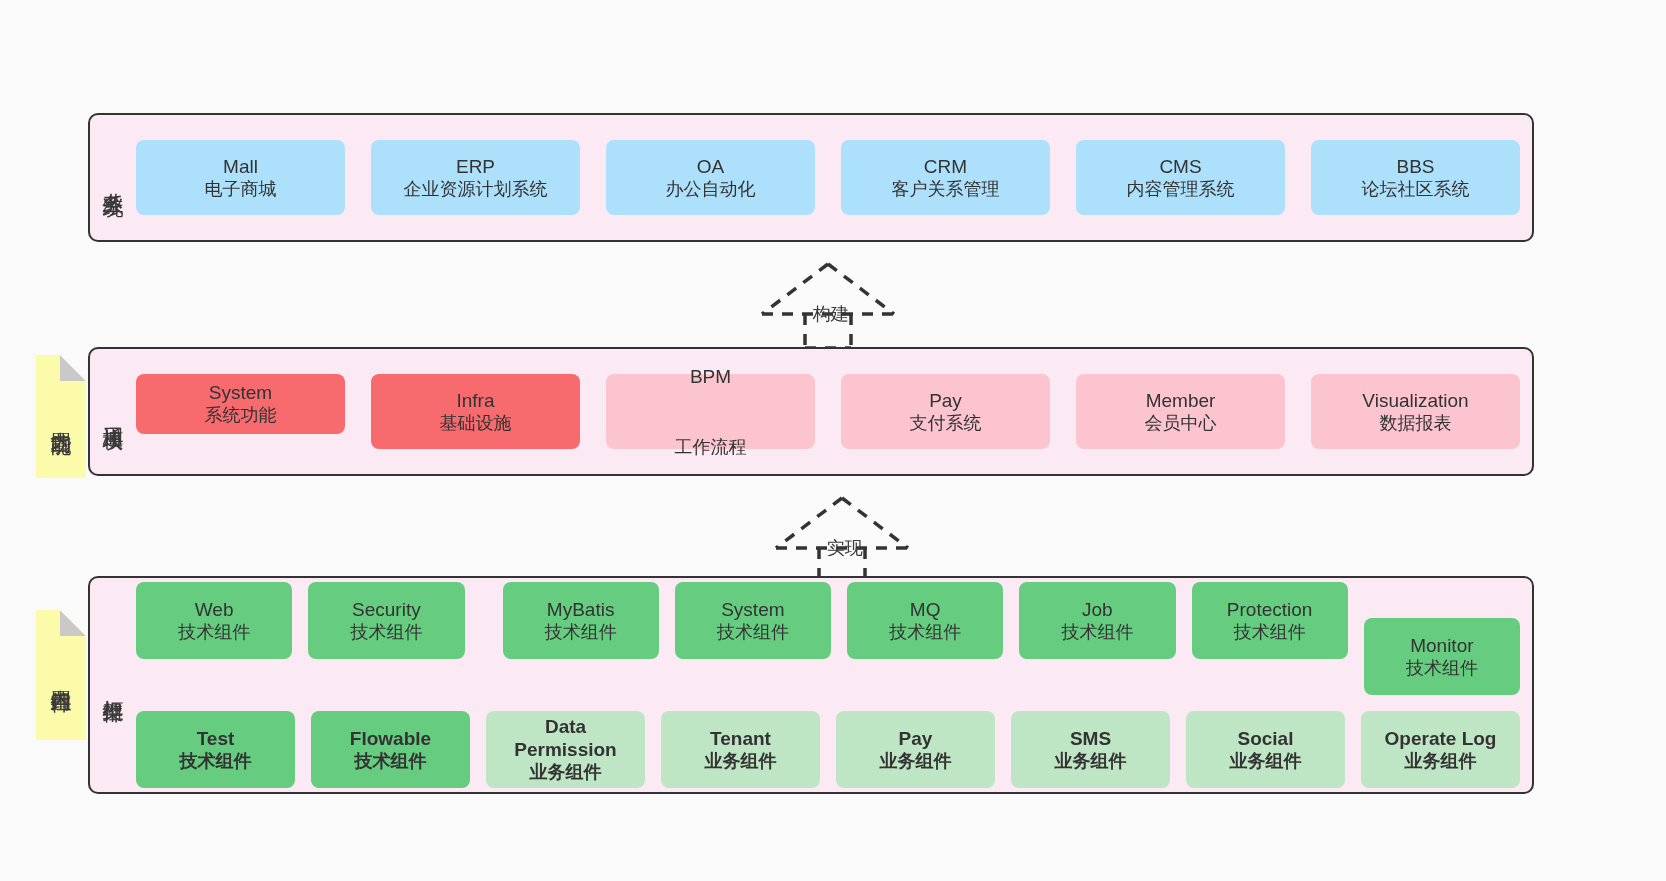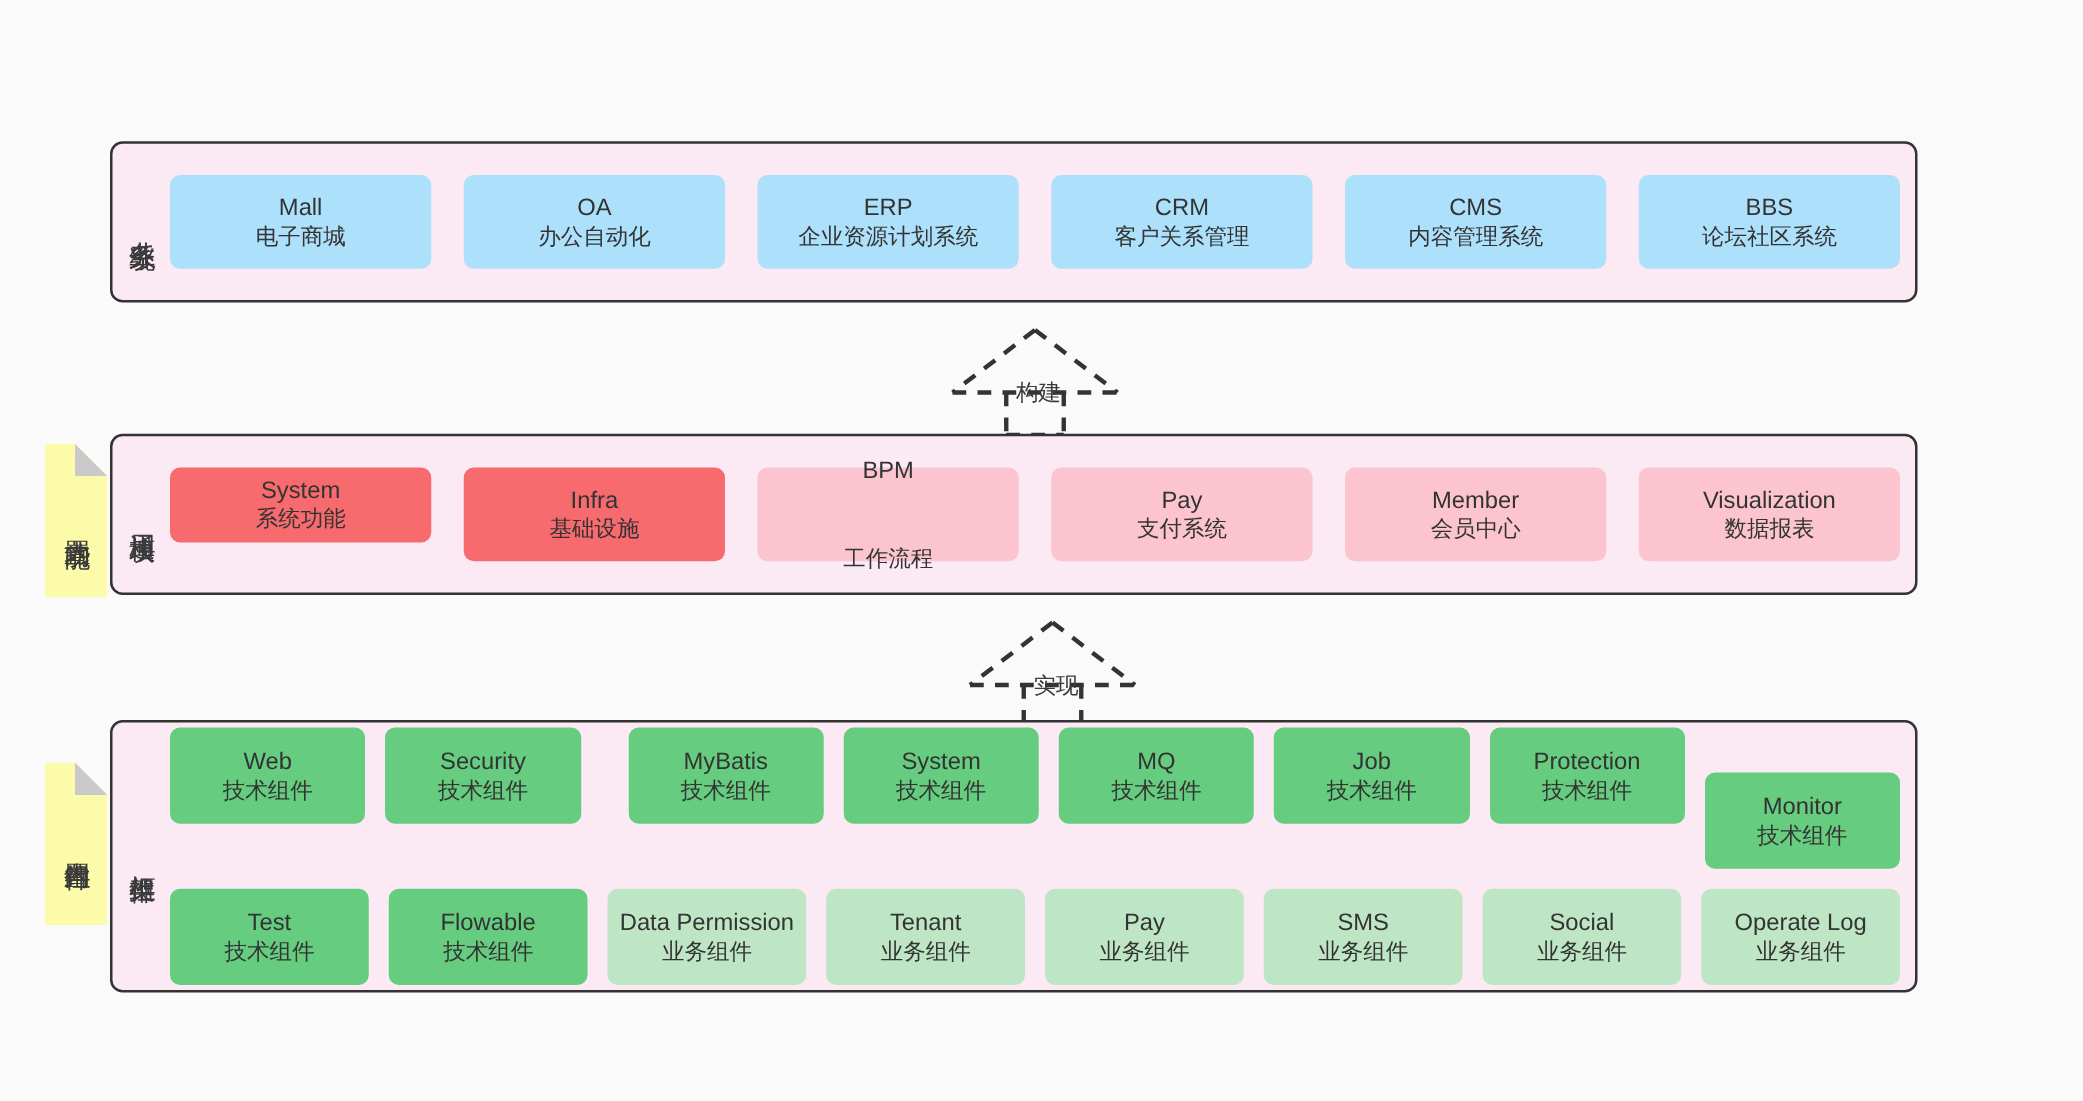--- a/index.html
+++ b/index.html
@@ -147,26 +147,26 @@
 
   <div class="layer" id="layer-business" style="left:88px; top:113px; width:1446px; height:129px;">
     <div class="layer-caption">业务系统</div>
     <div class="layer-body">
       <div class="row" id="row-business">
           <div class="node n-blue" style="height: 75px;">
             <div class="en">Mall</div>
             <div class="cn">电子商城</div>
           </div>
           <div class="node n-blue" style="height: 75px;">
+            <div class="en">ERP</div>
+            <div class="cn">企业资源计划系统</div>
+          </div>
+          <div class="node n-blue" style="height: 75px;">
             <div class="en">OA</div>
             <div class="cn">办公自动化</div>
-          </div>
-          <div class="node n-blue" style="height: 75px;">
-            <div class="en">ERP</div>
-            <div class="cn">企业资源计划系统</div>
           </div>
           <div class="node n-blue" style="height: 75px;">
             <div class="en">CRM</div>
             <div class="cn">客户关系管理</div>
           </div>
           <div class="node n-blue" style="height: 75px;">
             <div class="en">CMS</div>
             <div class="cn">内容管理系统</div>
           </div>
           <div class="node n-blue" style="height: 75px;">
@@ -273,21 +273,21 @@
           </div>
           <div class="node n-green" style="height: 77px;">
             <div class="en">Protection</div>
             <div class="cn">技术组件</div>
           </div>
           <div class="node n-green" style="height: 77px; margin-top: 36px;">
             <div class="en">Monitor</div>
             <div class="cn">技术组件</div>
           </div>
         </div>
-      <div class="row" id="row-fw2" style="gap:16px;">
+      <div class="row" id="row-fw2" style="gap:16px;font-weight:bold;">
           <div class="node n-green" style="height: 77px;">
             <div class="en">Test</div>
             <div class="cn">技术组件</div>
           </div>
           <div class="node n-green" style="height: 77px;">
             <div class="en">Flowable</div>
             <div class="cn">技术组件</div>
           </div>
           <div class="node n-greenlight" style="height: 77px;">
             <div class="en">Data Permission</div>

